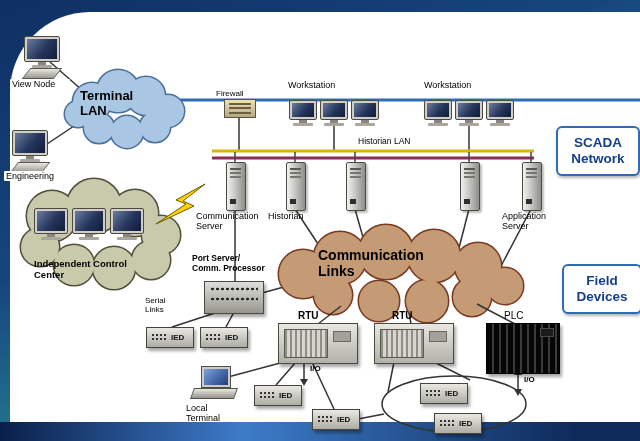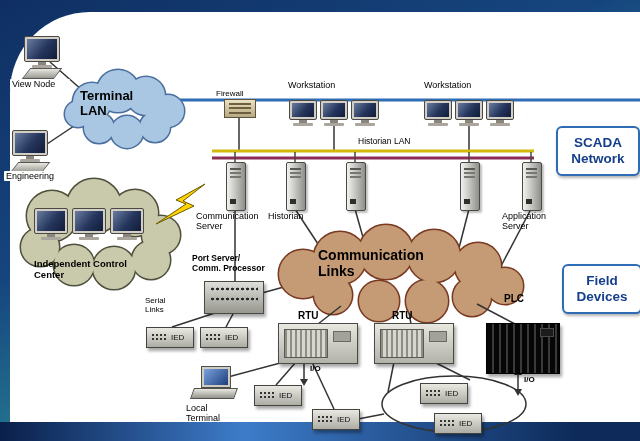--- a/index.html
+++ b/index.html
@@ -39,21 +39,21 @@
       border:1px solid #5a5244;z-index:3;}
   .fw i{display:block;height:2px;margin:2.5px 4px 0;background:#6e5f41;}
   .ps{position:absolute;width:58px;height:31px;background:linear-gradient(#dededa,#97978f);
       border:1px solid #4a4a44;z-index:3;box-shadow:2px 3px 3px rgba(0,0,0,.35);}
   .ps .pr{height:6px;margin:4px 5px 0;background-image:radial-gradient(circle at 2.5px 3px,#2a2a2a 1.3px,transparent 1.6px);
           background-size:5px 6px;}
   .ied{position:absolute;width:46px;height:19px;background:linear-gradient(#e9e9e1,#adada5);
        border:1px solid #44443e;display:flex;align-items:center;z-index:3;box-shadow:2px 3px 3px rgba(0,0,0,.35);}
   .ied .dr{width:16px;height:9px;margin-left:4px;background-image:radial-gradient(circle at 2px 2px,#333 1px,transparent 1.3px);
            background-size:4px 4px;}
-  .ied .it{font-size:8px;font-weight:normal;margin-left:4px;color:#111;}
+  .ied .it{font-size:8px;font-weight:bold;margin-left:4px;color:#111;}
   .rtu{position:absolute;width:78px;height:39px;background:linear-gradient(#e8e8e0,#b2b2aa);
        border:1px solid #4a4a44;z-index:3;box-shadow:2px 3px 3px rgba(0,0,0,.35);}
   .rtu .st{position:absolute;left:5px;top:5px;bottom:5px;width:42px;border:1px solid #5a5a54;
            background:repeating-linear-gradient(to right,#8e8e86 0 2px,#d6d6ce 2px 5px);}
   .rtu .bk{position:absolute;right:6px;top:7px;width:16px;height:9px;background:#a2a29a;border:1px solid #6a6a64;}
   .plcbox{position:absolute;width:72px;height:49px;border:1px solid #000;z-index:3;
           background:repeating-linear-gradient(to right,#060606 0 5px,#3a3a3a 5px 7px);
           box-shadow:2px 3px 3px rgba(0,0,0,.35);}
   .plcbox i{position:absolute;top:4px;right:5px;width:12px;height:7px;background:#1c1c1c;border:1px solid #4a4a4a;}
   .laptop{position:absolute;z-index:3;}
@@ -355,18 +355,18 @@
   <div class="lbl" style="left:34px;top:259px;width:120px;font-size:9.5px;font-weight:bold">Independent Control
 Center</div>
   <div class="lbl" style="left:192px;top:254px;width:82px;font-size:8.5px;font-weight:bold">Port Server/
 Comm. Processor</div>
   <div class="lbl" style="left:145px;top:296px;width:40px;font-size:8px">Serial
 Links</div>
   <div class="lbl" style="left:318px;top:247px;width:164px;font-size:14px;font-weight:bold">Communication
 Links</div>
   <div class="lbl" style="left:298px;top:310px;width:40px;font-size:10px;font-weight:bold">RTU</div>
   <div class="lbl" style="left:392px;top:310px;width:40px;font-size:10px;font-weight:bold">RTU</div>
-  <div class="lbl" style="left:504px;top:293px;width:36px;font-size:10px;font-weight:bold">PLC</div>
+  <div class="lbl" style="left:504px;top:310px;width:36px;font-size:10px;font-weight:normal">PLC</div>
   <div class="lbl" style="left:310px;top:364px;width:22px;font-size:8px;font-weight:bold">I/O</div>
   <div class="lbl" style="left:524px;top:375px;width:22px;font-size:8px;font-weight:bold">I/O</div>
   <div class="lbl" style="left:186px;top:403px;width:62px;font-size:9px">Local
 Terminal</div>
 </div>
 
 </body></html>

